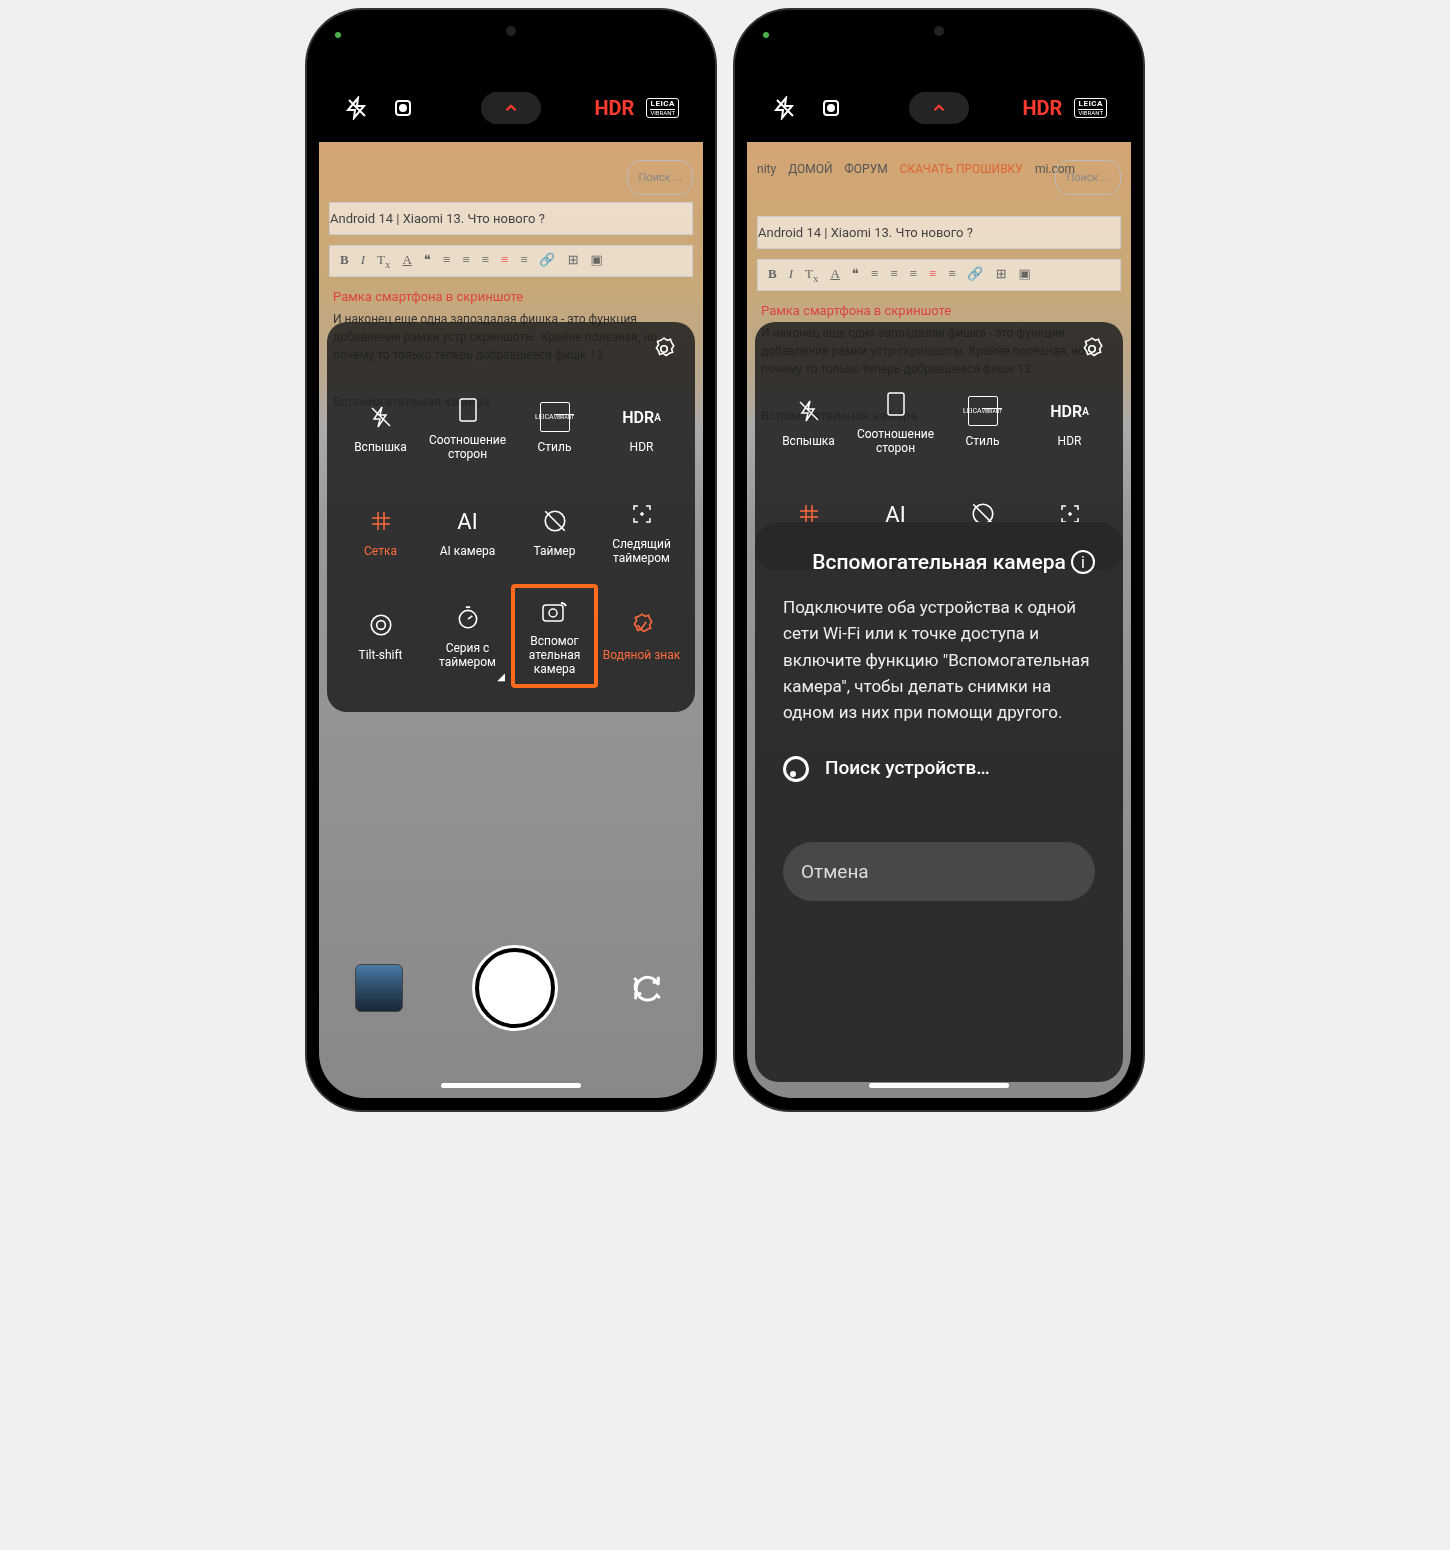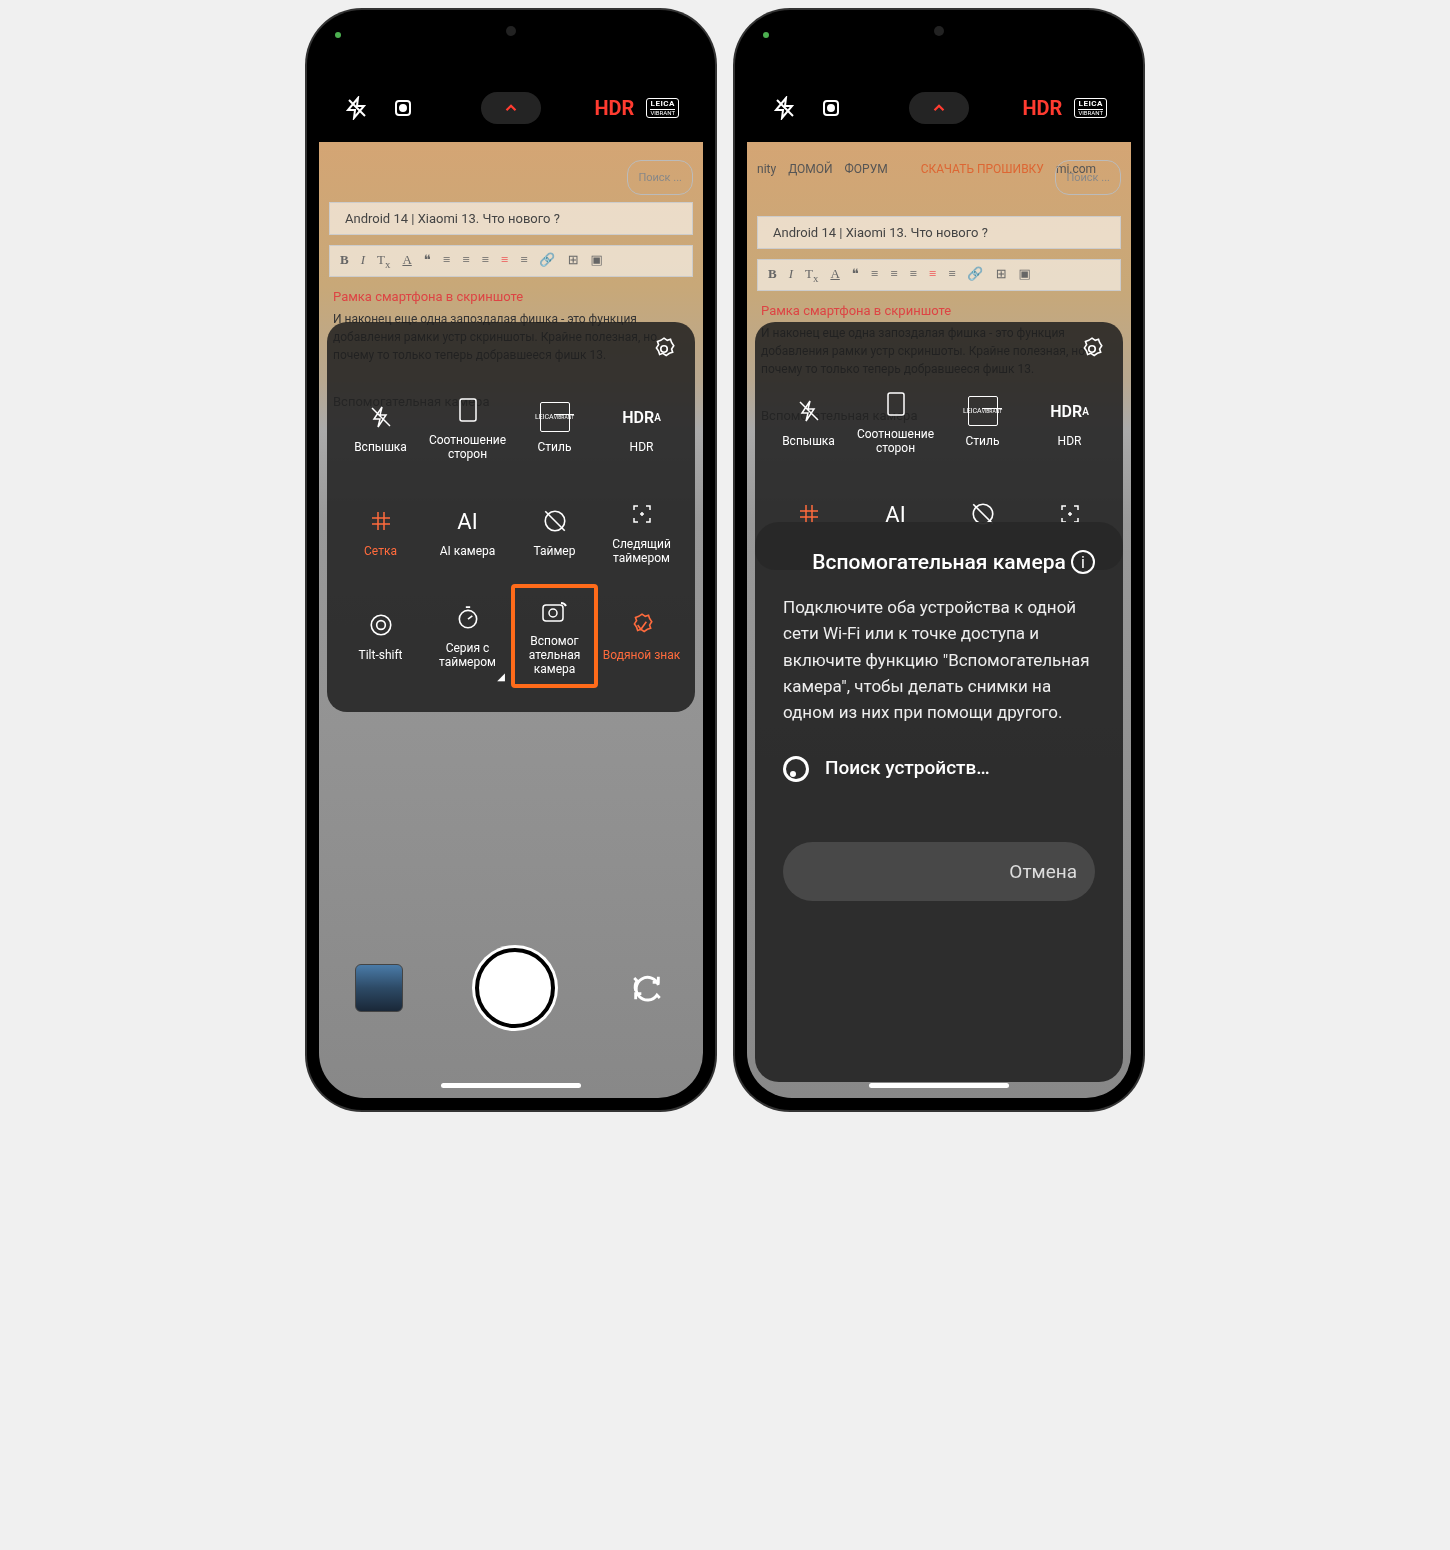--- a/index.html
+++ b/index.html
@@ -111,36 +111,36 @@
 }
 .vf-overlay {
   position: absolute;
   top: 20px;
   left: 10px;
   right: 10px;
   font-size: 12px;
   color: #666;
 }
 .vf-tabs { display: flex; gap: 12px; font-size: 12px; color: #555; margin-bottom: 8px; }
-.vf-tabs span.red { color: #d63; margin-left: 21px; }
+.vf-tabs span.red { color: #d63; }
 .vf-search {
   position: absolute;
   right: 0;
   top: -2px;
   border: 1px solid #bbb;
   border-radius: 14px;
   padding: 10px 10px;
   font-size: 11px;
   color: #888;
 }
 .vf-title-box {
   margin-top: 40px;
   border: 1px solid #ccc;
   background: rgba(255,255,255,0.6);
-  padding: 8px 15px;
+  padding: 8px 0;
   font-size: 13px;
   color: #444;
 }
 .vf-toolbar {
   margin-top: 10px;
   border: 1px solid #ccc;
   background: rgba(255,255,255,0.6);
   padding: 6px 10px;
   display: flex;
   gap: 12px;
@@ -326,21 +326,21 @@
   background: #fff;
   border-radius: 50%;
   bottom: 2px;
   left: 4px;
 }
 .modal-cancel {
   margin-top: 60px;
   background: rgba(90,90,90,0.6);
   border-radius: 30px;
   padding: 18px;
-  text-align: right;
+  text-align: left;
   font-size: 19px;
   color: #ddd;
 }
 .settings-panel.short {
   top: 300px;
   padding-bottom: 10px;
 }
 .settings-grid.two-row .settings-item { height: 92px; }
 </style>
 </head>

